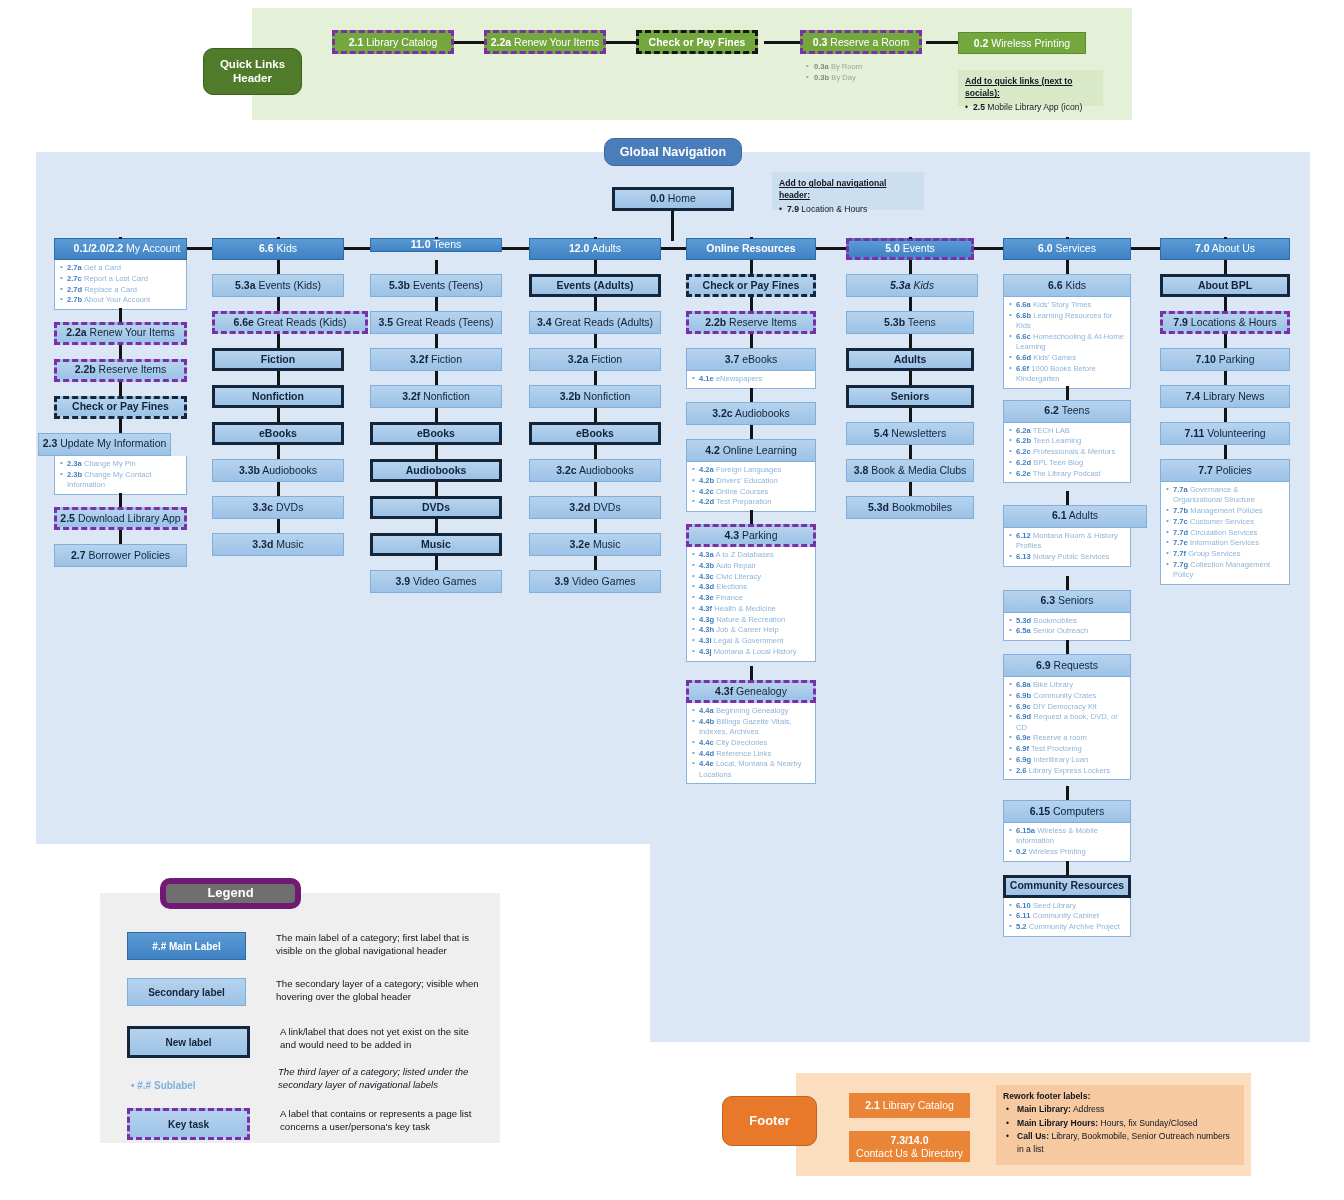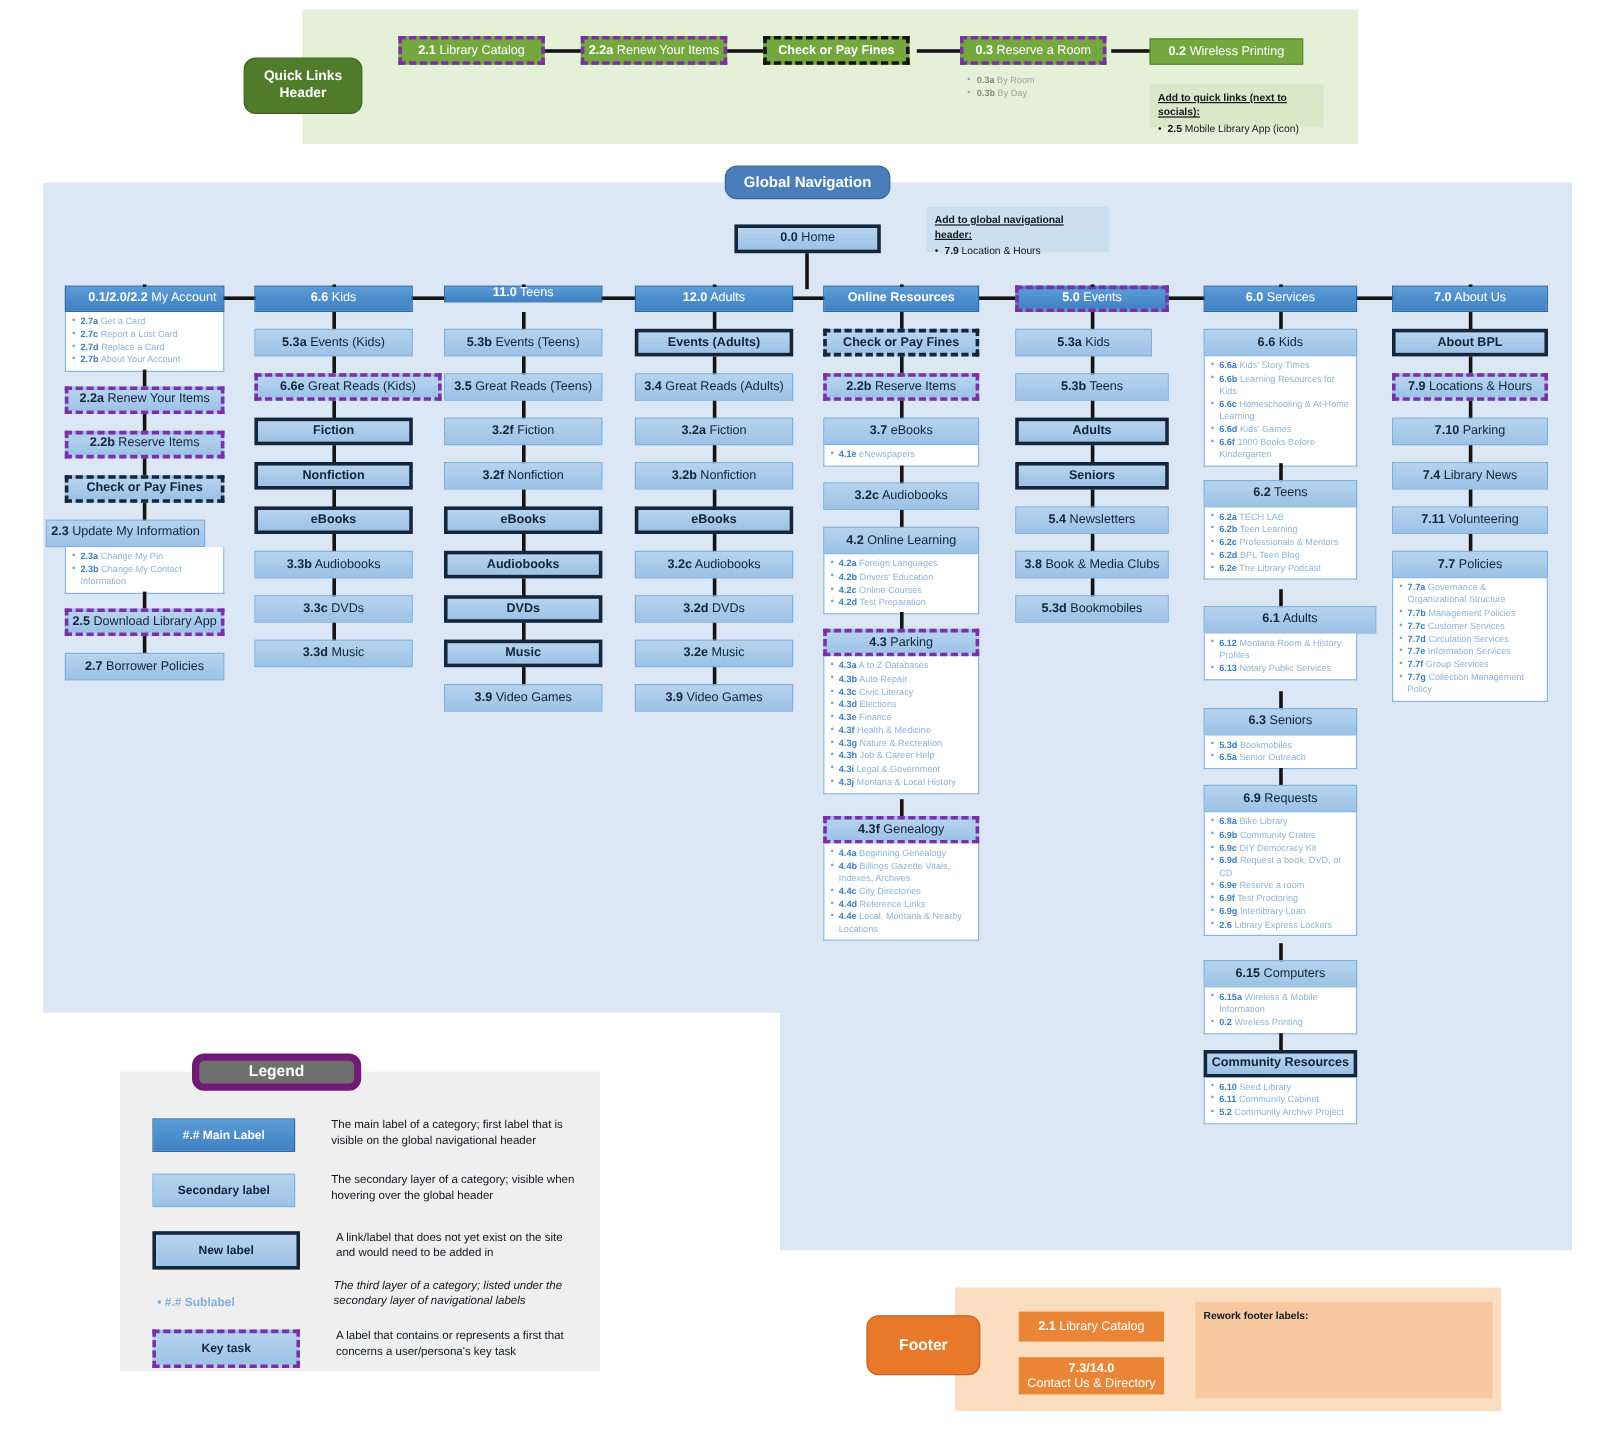--- a/index.html
+++ b/index.html
@@ -399,21 +399,21 @@
         <li><b>4.4c</b><span> City Directories</span></li>
         <li><b>4.4d</b><span> Reference Links</span></li>
         <li><b>4.4e</b><span> Local, Montana &amp; Nearby Locations</span></li>
       </ul>
     </div>
     <div class="abs node main-label" style="border: 3px dashed rgb(123, 47, 168); left: 846px; top: 238px; width: 128px; height: 22px;">
       <span><span class="num">5.0</span><span class="txt"> Events</span></span>
     </div>
     <div class="abs vline" style="left: 908.5px; top: 237px; height: 2px;"></div>
     <div class="abs vline" style="left: 908.5px; top: 260px; height: 16px;"></div>
-    <div class="abs node sec-label" style="left: 846px; top: 274px; width: 114px; height: 23px;">
+    <div class="abs node sec-label" style="left: 846px; top: 274px; width: 132px; height: 23px; font-style: italic;">
       <span><span class="num">5.3a</span><span class="txt"> Kids</span></span>
     </div>
     <div class="abs vline" style="left: 908.5px; top: 297px; height: 16px;"></div>
     <div class="abs node sec-label" style="left: 846px; top: 311px; width: 128px; height: 23px;">
       <span><span class="num">5.3b</span><span class="txt"> Teens</span></span>
     </div>
     <div class="abs vline" style="left: 908.5px; top: 334px; height: 16px;"></div>
     <div class="abs node new-label" style="left: 846px; top: 348px; width: 128px; height: 23px;">
       <span><span class="txt" style="font-weight: bold;">Adults</span></span>
     </div>
@@ -586,27 +586,32 @@
 <div class="legend-row" style="left:127px;top:1072px;">
   <div class="legend-swatch" style="justify-content:flex-start;padding-left:4px;">
     <span class="legend-sub">• <span>#.# Sublabel</span></span>
   </div>
   <div class="legend-desc" style="margin-left:30px;margin-top:-6px;font-style:italic;">The third layer of a category; listed under the secondary layer of navigational labels</div>
 </div>
 <div class="legend-row" style="left:127px;top:1108px;">
   <div class="legend-swatch key-task">
       <span>Key task</span>
     </div>
-  <div class="legend-desc" style="margin-left:30px;">A label that contains or represents a first that concerns a user/persona's key task</div>
+  <div class="legend-desc" style="margin-left:30px;">A label that contains or represents a page list concerns a user/persona's key task</div>
 </div>
 
 <div class="abs pill" id="footer-tag">
   <span>Footer</span>
 </div>
 <div class="abs orange-node" style="left:849px;top:1093px;width:121px;height:25px;">
   <span><b>2.1</b><span> Library Catalog</span></span>
 </div>
 <div class="abs orange-node" style="left:849px;top:1131px;width:121px;height:31px;">
   <span><b>7.3/14.0</b><br><span>Contact Us &amp; Directory</span></span>
 </div>
 <div class="abs note" id="note-footer">
   <span class="hdr" style="text-decoration:none;">Rework footer labels:</span>
+  <ul>
+    <li><b>Main Library:</b><span> Address</span></li>
+    <li><b>Main Library Hours:</b><span> Hours, fix Sunday/Closed</span></li>
+    <li><b>Call Us:</b><span> Library, Bookmobile, Senior Outreach numbers in a list</span></li>
+  </ul>
 </div>
 
 </body></html>

